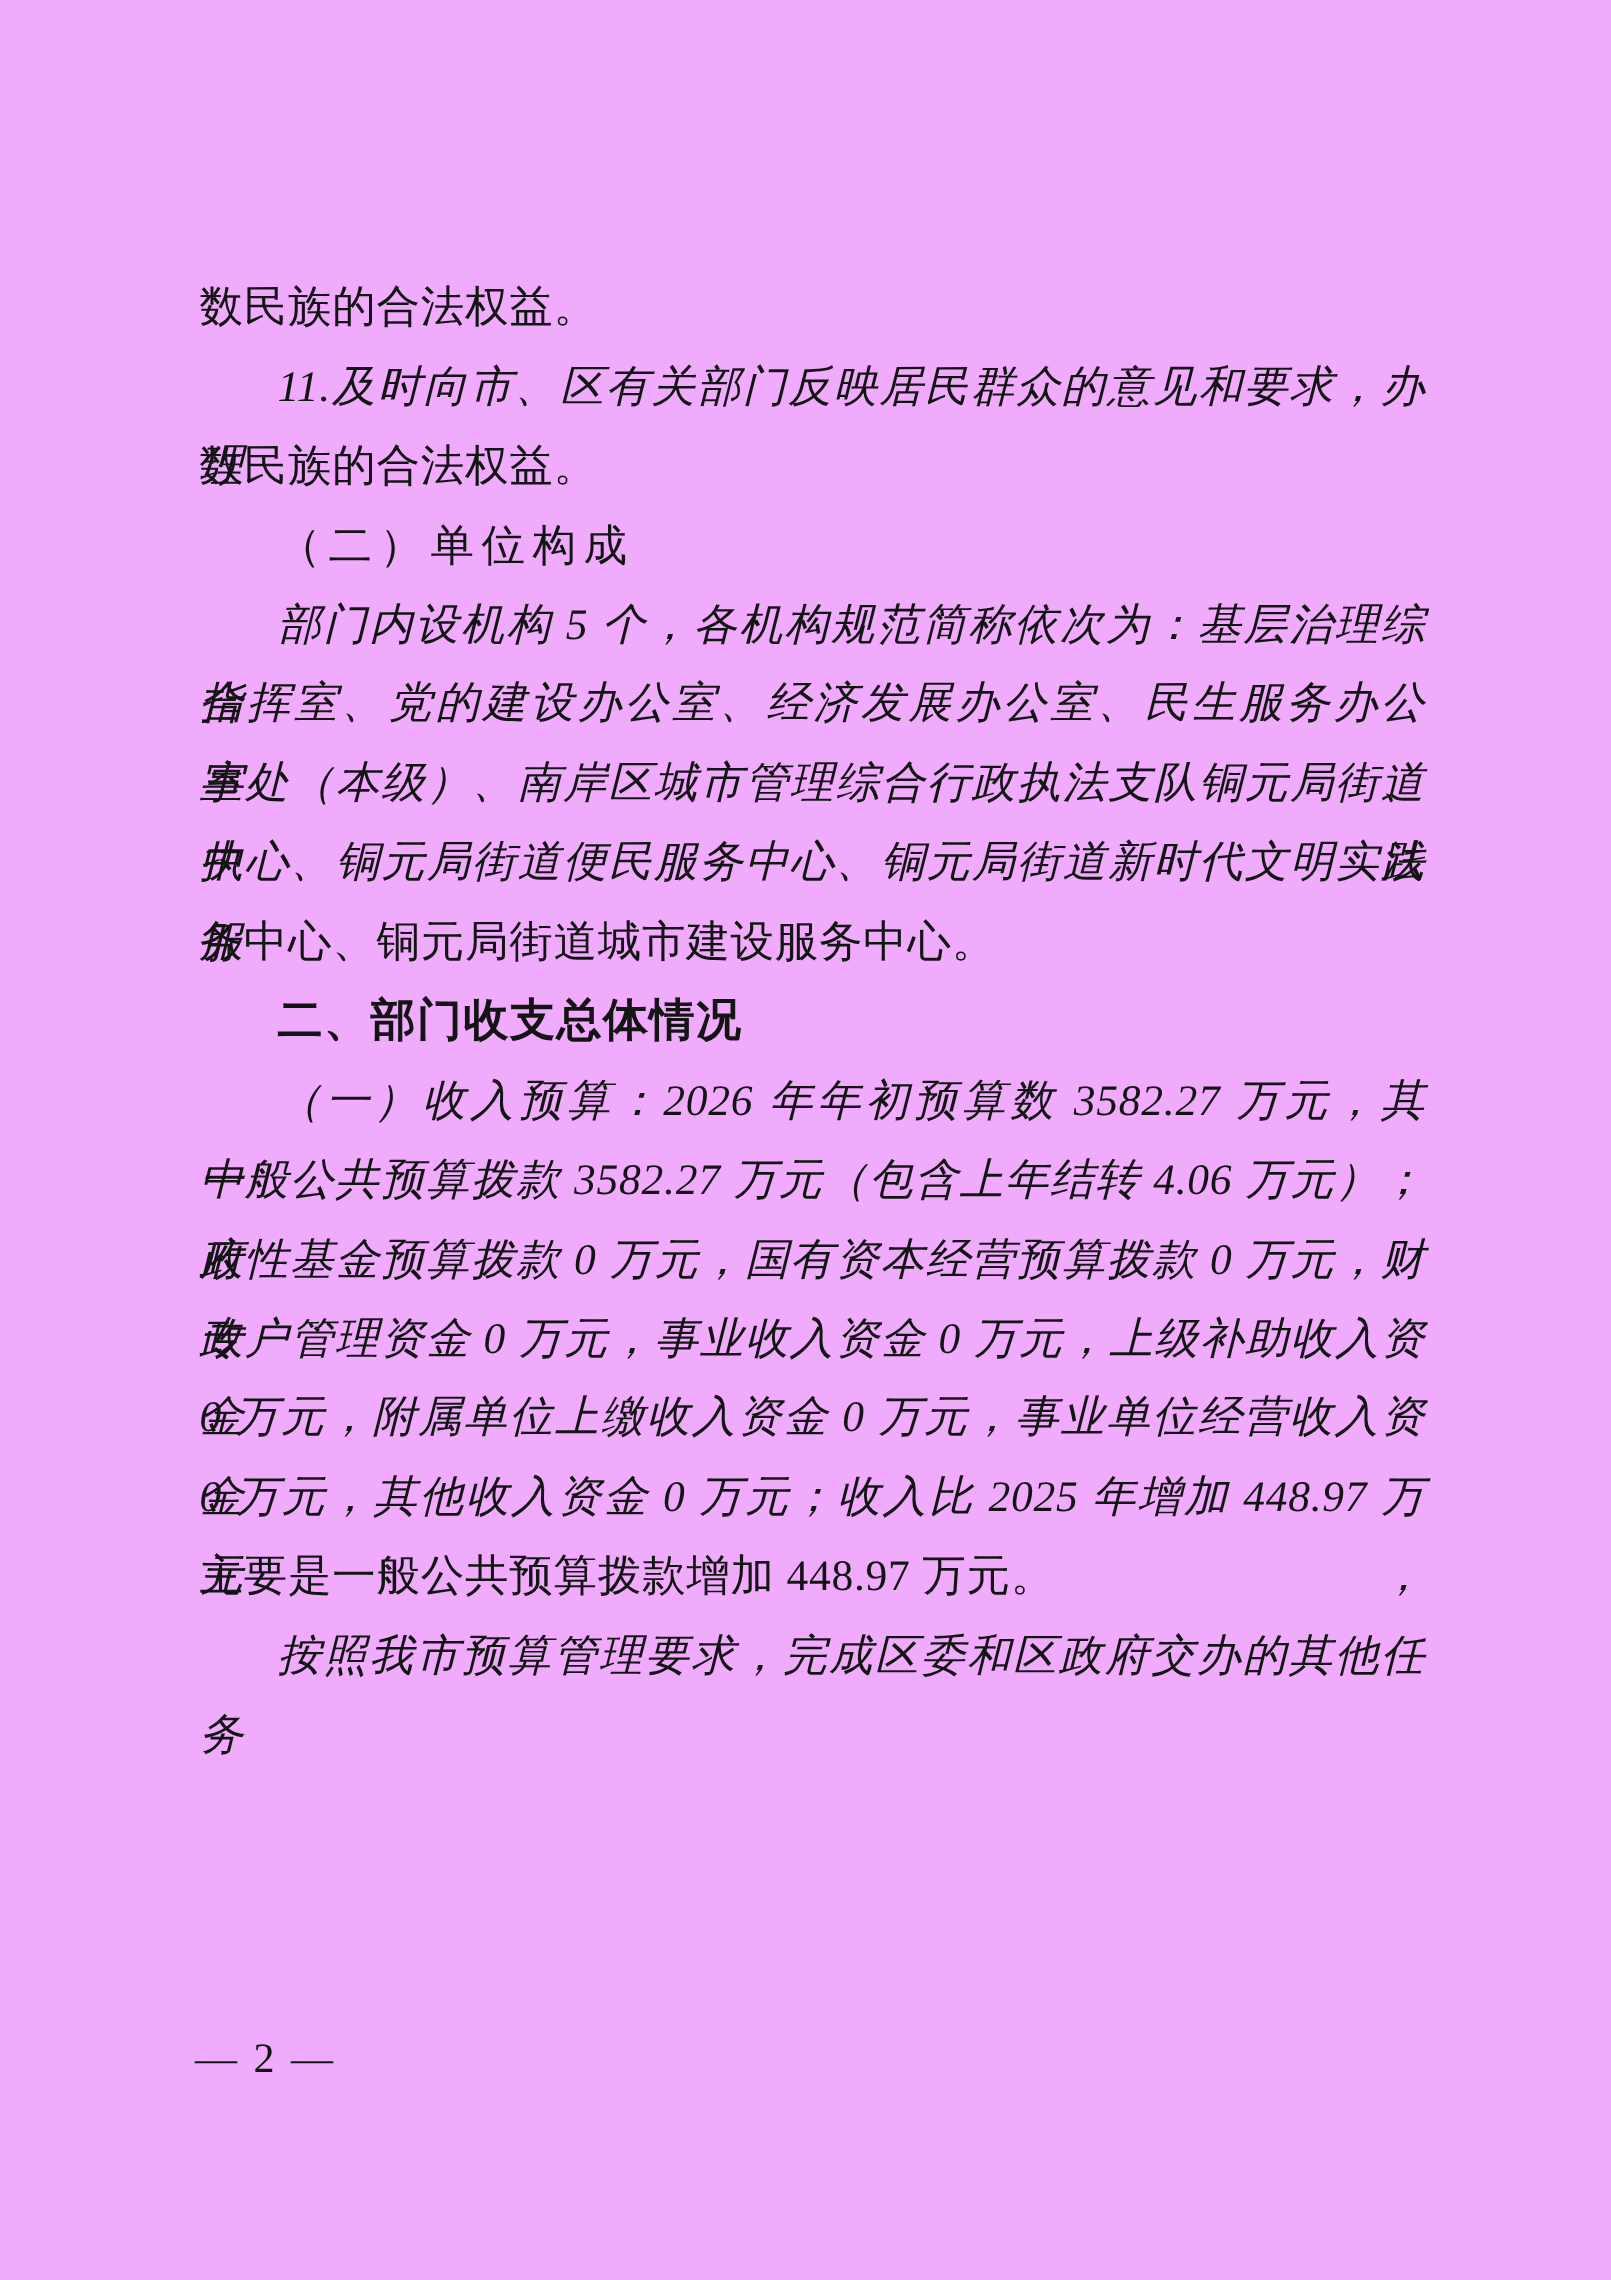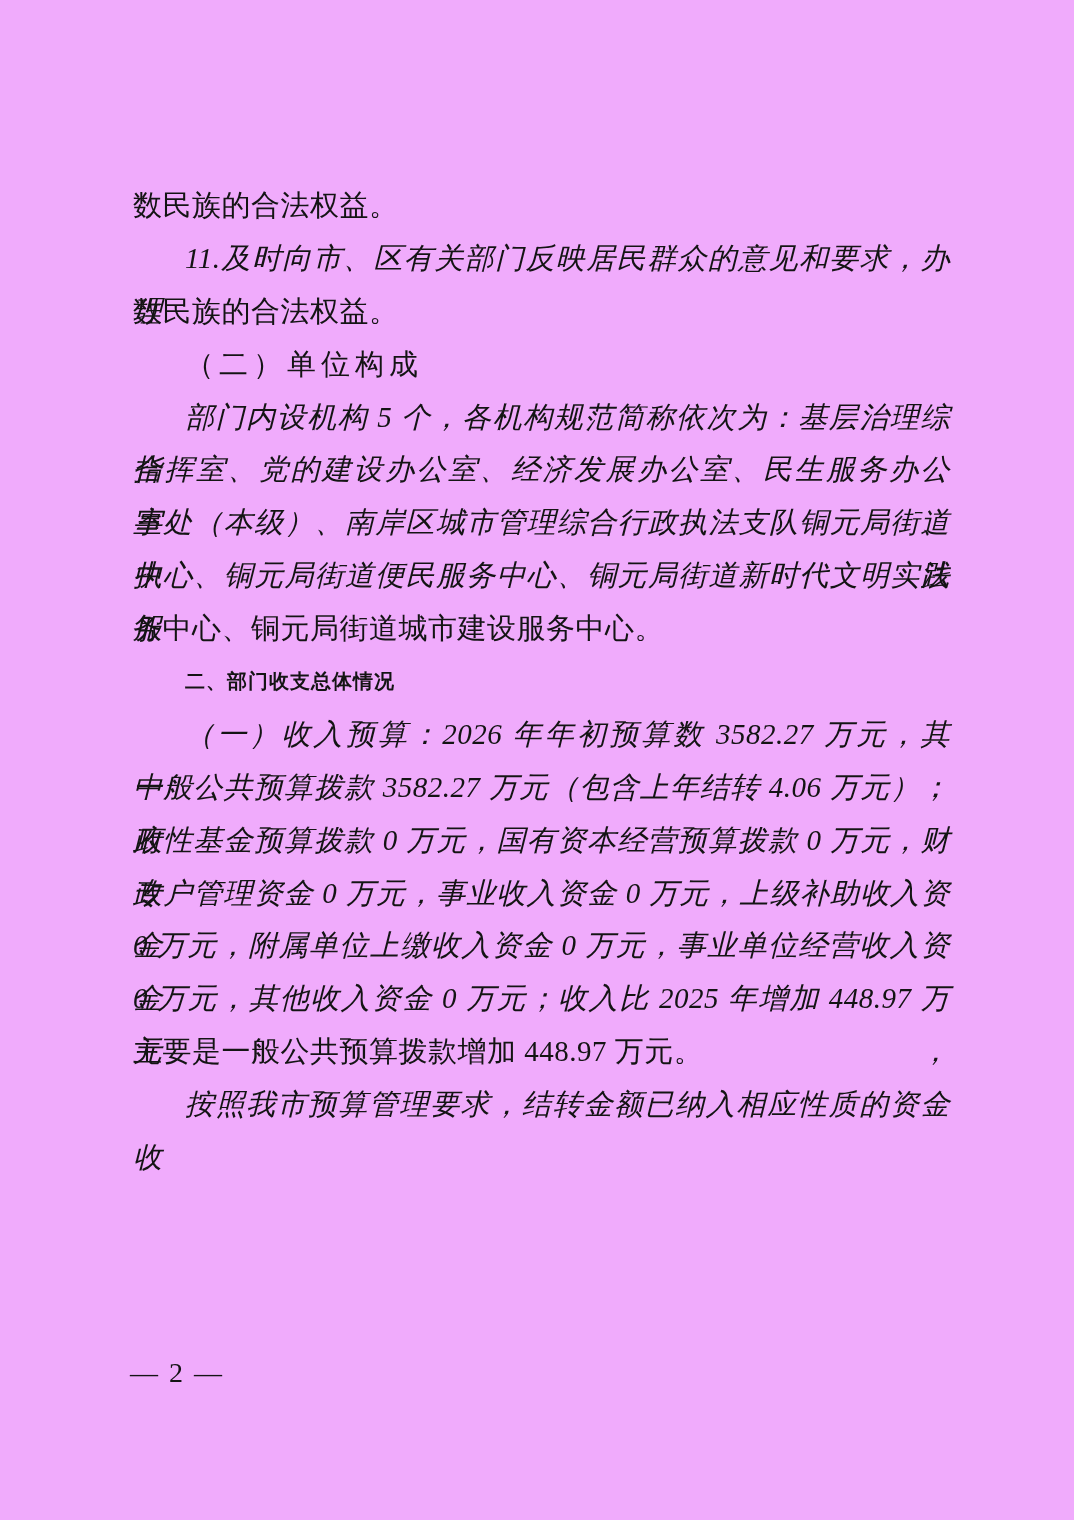--- a/index.html
+++ b/index.html
@@ -36,21 +36,21 @@
   .line.flush {
     text-align: left;
     text-align-last: left;
   }
   .line.indent {
     text-indent: 52px;
   }
   .line.style-heading {
     font-family: "Liberation Sans", "DejaVu Sans", sans-serif;
     font-weight: 700;
-    font-size: 20px;
+    font-size: 30px;
     letter-spacing: 1px;
   }
   .line.style-kaiti {
     letter-spacing: 5px;
   }
   .footer {
     position: absolute;
     left: 130px;
     top: 1349px;
     height: 48px;
@@ -76,16 +76,16 @@
       <div class="line style-body justify">中心、铜元局街道便民服务中心、铜元局街道新时代文明实践服</div>
       <div class="line style-body flush">务中心、铜元局街道城市建设服务中心。</div>
       <div class="line style-heading indent flush">二、部门收支总体情况</div>
       <div class="line style-body indent justify">（一）收入预算：2026 年年初预算数 3582.27 万元，其中：</div>
       <div class="line style-body justify">一般公共预算拨款 3582.27 万元（包含上年结转 4.06 万元），政</div>
       <div class="line style-body justify">府性基金预算拨款 0 万元，国有资本经营预算拨款 0 万元，财政</div>
       <div class="line style-body justify">专户管理资金 0 万元，事业收入资金 0 万元，上级补助收入资金</div>
       <div class="line style-body justify">0 万元，附属单位上缴收入资金 0 万元，事业单位经营收入资金</div>
       <div class="line style-body justify">0 万元，其他收入资金 0 万元；收入比 2025 年增加 448.97 万元，</div>
       <div class="line style-body flush">主要是一般公共预算拨款增加 448.97 万元。</div>
-      <div class="line style-body indent justify">按照我市预算管理要求，结转金额已纳入相应性质的资金收</div>
+      <div class="line style-body indent justify">按照我市预算管理要求，完成区委和区政府交办的其他任务</div>
     </div>
   <div class="footer">— 2 —</div>
 </div>
 
 </body></html>

